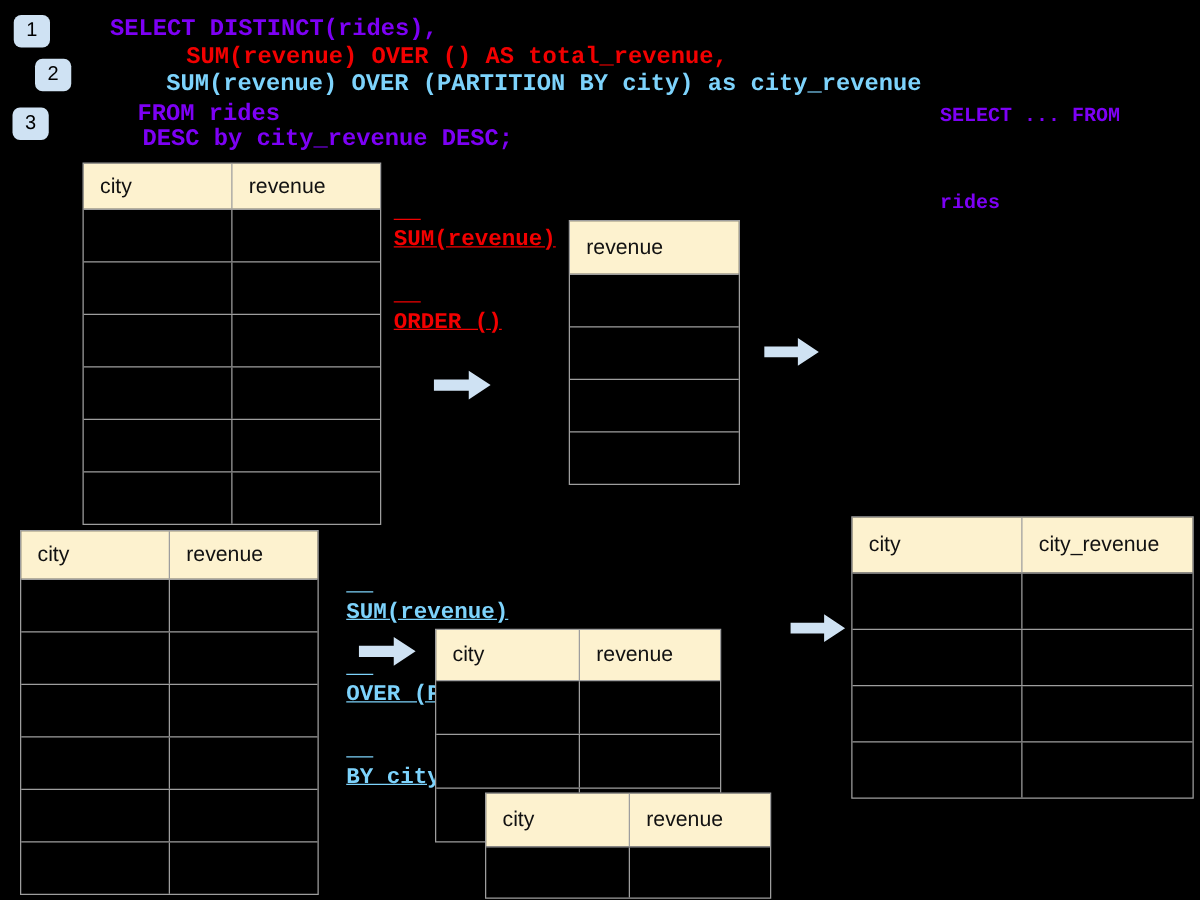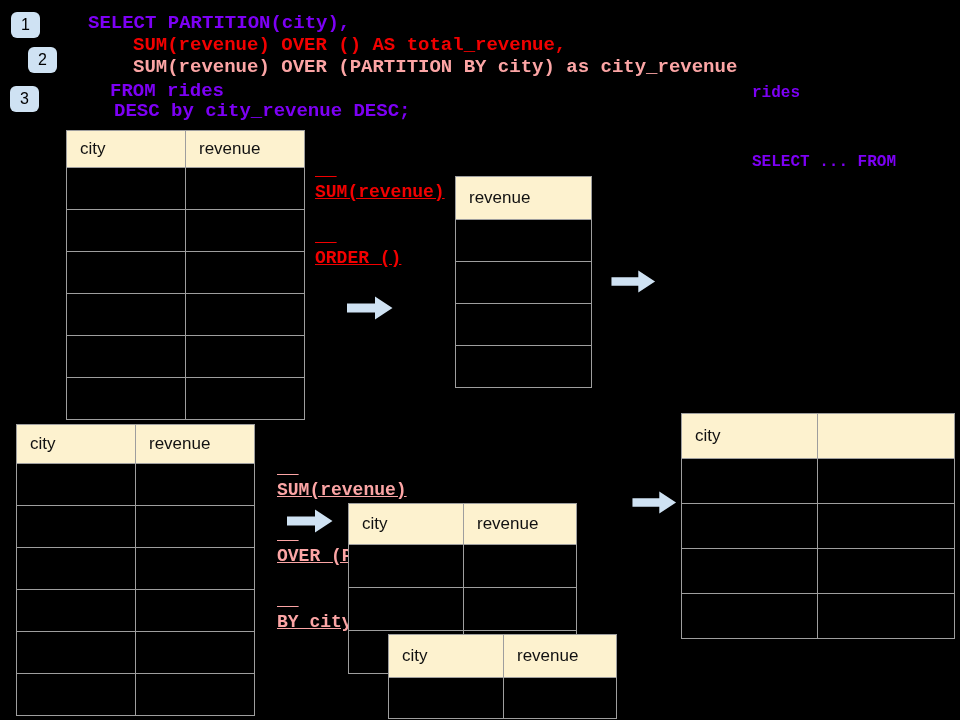--- a/index.html
+++ b/index.html
@@ -16,21 +16,21 @@
     font-family:"Liberation Mono","DejaVu Sans Mono",monospace;
     font-weight:bold;
     white-space:pre;
     line-height:22px;
   }
   .code.main{font-size:19px;}
   .code.note{font-size:16px;line-height:23px;}
   .code.lbl{font-size:18px;text-decoration:underline;}
   .purple{color:#7d00f5;}
   .red{color:#f20000;}
-  .green{color:#fca5a5;}
+  .green{color:#7dd3fc;}
   
   .badge{
     position:absolute;
     width:29px;height:26px;
     background:#cfe2f3;
     border-radius:6px;
     display:flex;align-items:center;justify-content:center;
     font-size:16px;color:#000;
   }
   
@@ -68,29 +68,29 @@
   .arrow{position:absolute;}
   .arrow polygon{fill:#cfe2f3;}
 </style>
 </head>
 <body>
 
 <div class="badge" style="left:11px;top:12px">1</div>
 <div class="badge" style="left:28px;top:47px">2</div>
 <div class="badge" style="left:10px;top:86px">3</div>
 
-<div class="code main purple" style="left:88px;top:12px">SELECT PARTITION(city),</div>
-<div class="code main red" style="left:133px;top:34px">SUM(revenue) OVER () AS total_revenue,</div>
+<div class="code main purple" style="left:88px;top:12px">SELECT DISTINCT(rides),</div>
+<div class="code main red" style="left:149px;top:34px">SUM(revenue) OVER () AS total_revenue,</div>
 <div class="code main green" style="left:133px;top:56px">SUM(revenue) OVER (PARTITION BY city) as city_revenue</div>
 <div class="code main purple" style="left:110px;top:80px">FROM rides</div>
 <div class="code main purple" style="left:114px;top:100px">DESC by city_revenue DESC;</div>
 
 <div class="code note purple" style="left:752px;top:36px">
+  <div>SELECT ... FROM</div>
   <div>rides</div>
-  <div>SELECT ... FROM</div>
 </div>
 
 <div class="code lbl red" style="left:315px;top:137px">
   <div>SUM(revenue)</div>
   <div>ORDER ()</div>
 </div>
 
 <div class="code lbl green" style="left:277px;top:435px">
   <div>SUM(revenue)</div>
   <div>OVER (PARTITION</div>
@@ -219,20 +219,21 @@
     </div>
 </div>
 
 <svg class="arrow" style="left:632px;top:491px" width="45" height="23" viewBox="0 0 46 24">
   <polygon points="0,7.5 28,7.5 28,0.5 45.5,12 28,23.5 28,16.5 0,16.5"></polygon>
 </svg>
 
 <div class="tbl" style="left:681px;top:413px;width:274px;--c1:136px;--hh:44px;--rh:44px">
   <div class="thead">
     <div class="th c1">city</div>
+    <div class="th last">city_revenue</div>
   </div>
   <div class="tr">
       <div class="td c1"></div>
       <div class="td last"></div>
     </div>
   <div class="tr">
       <div class="td c1"></div>
       <div class="td last"></div>
     </div>
   <div class="tr">

